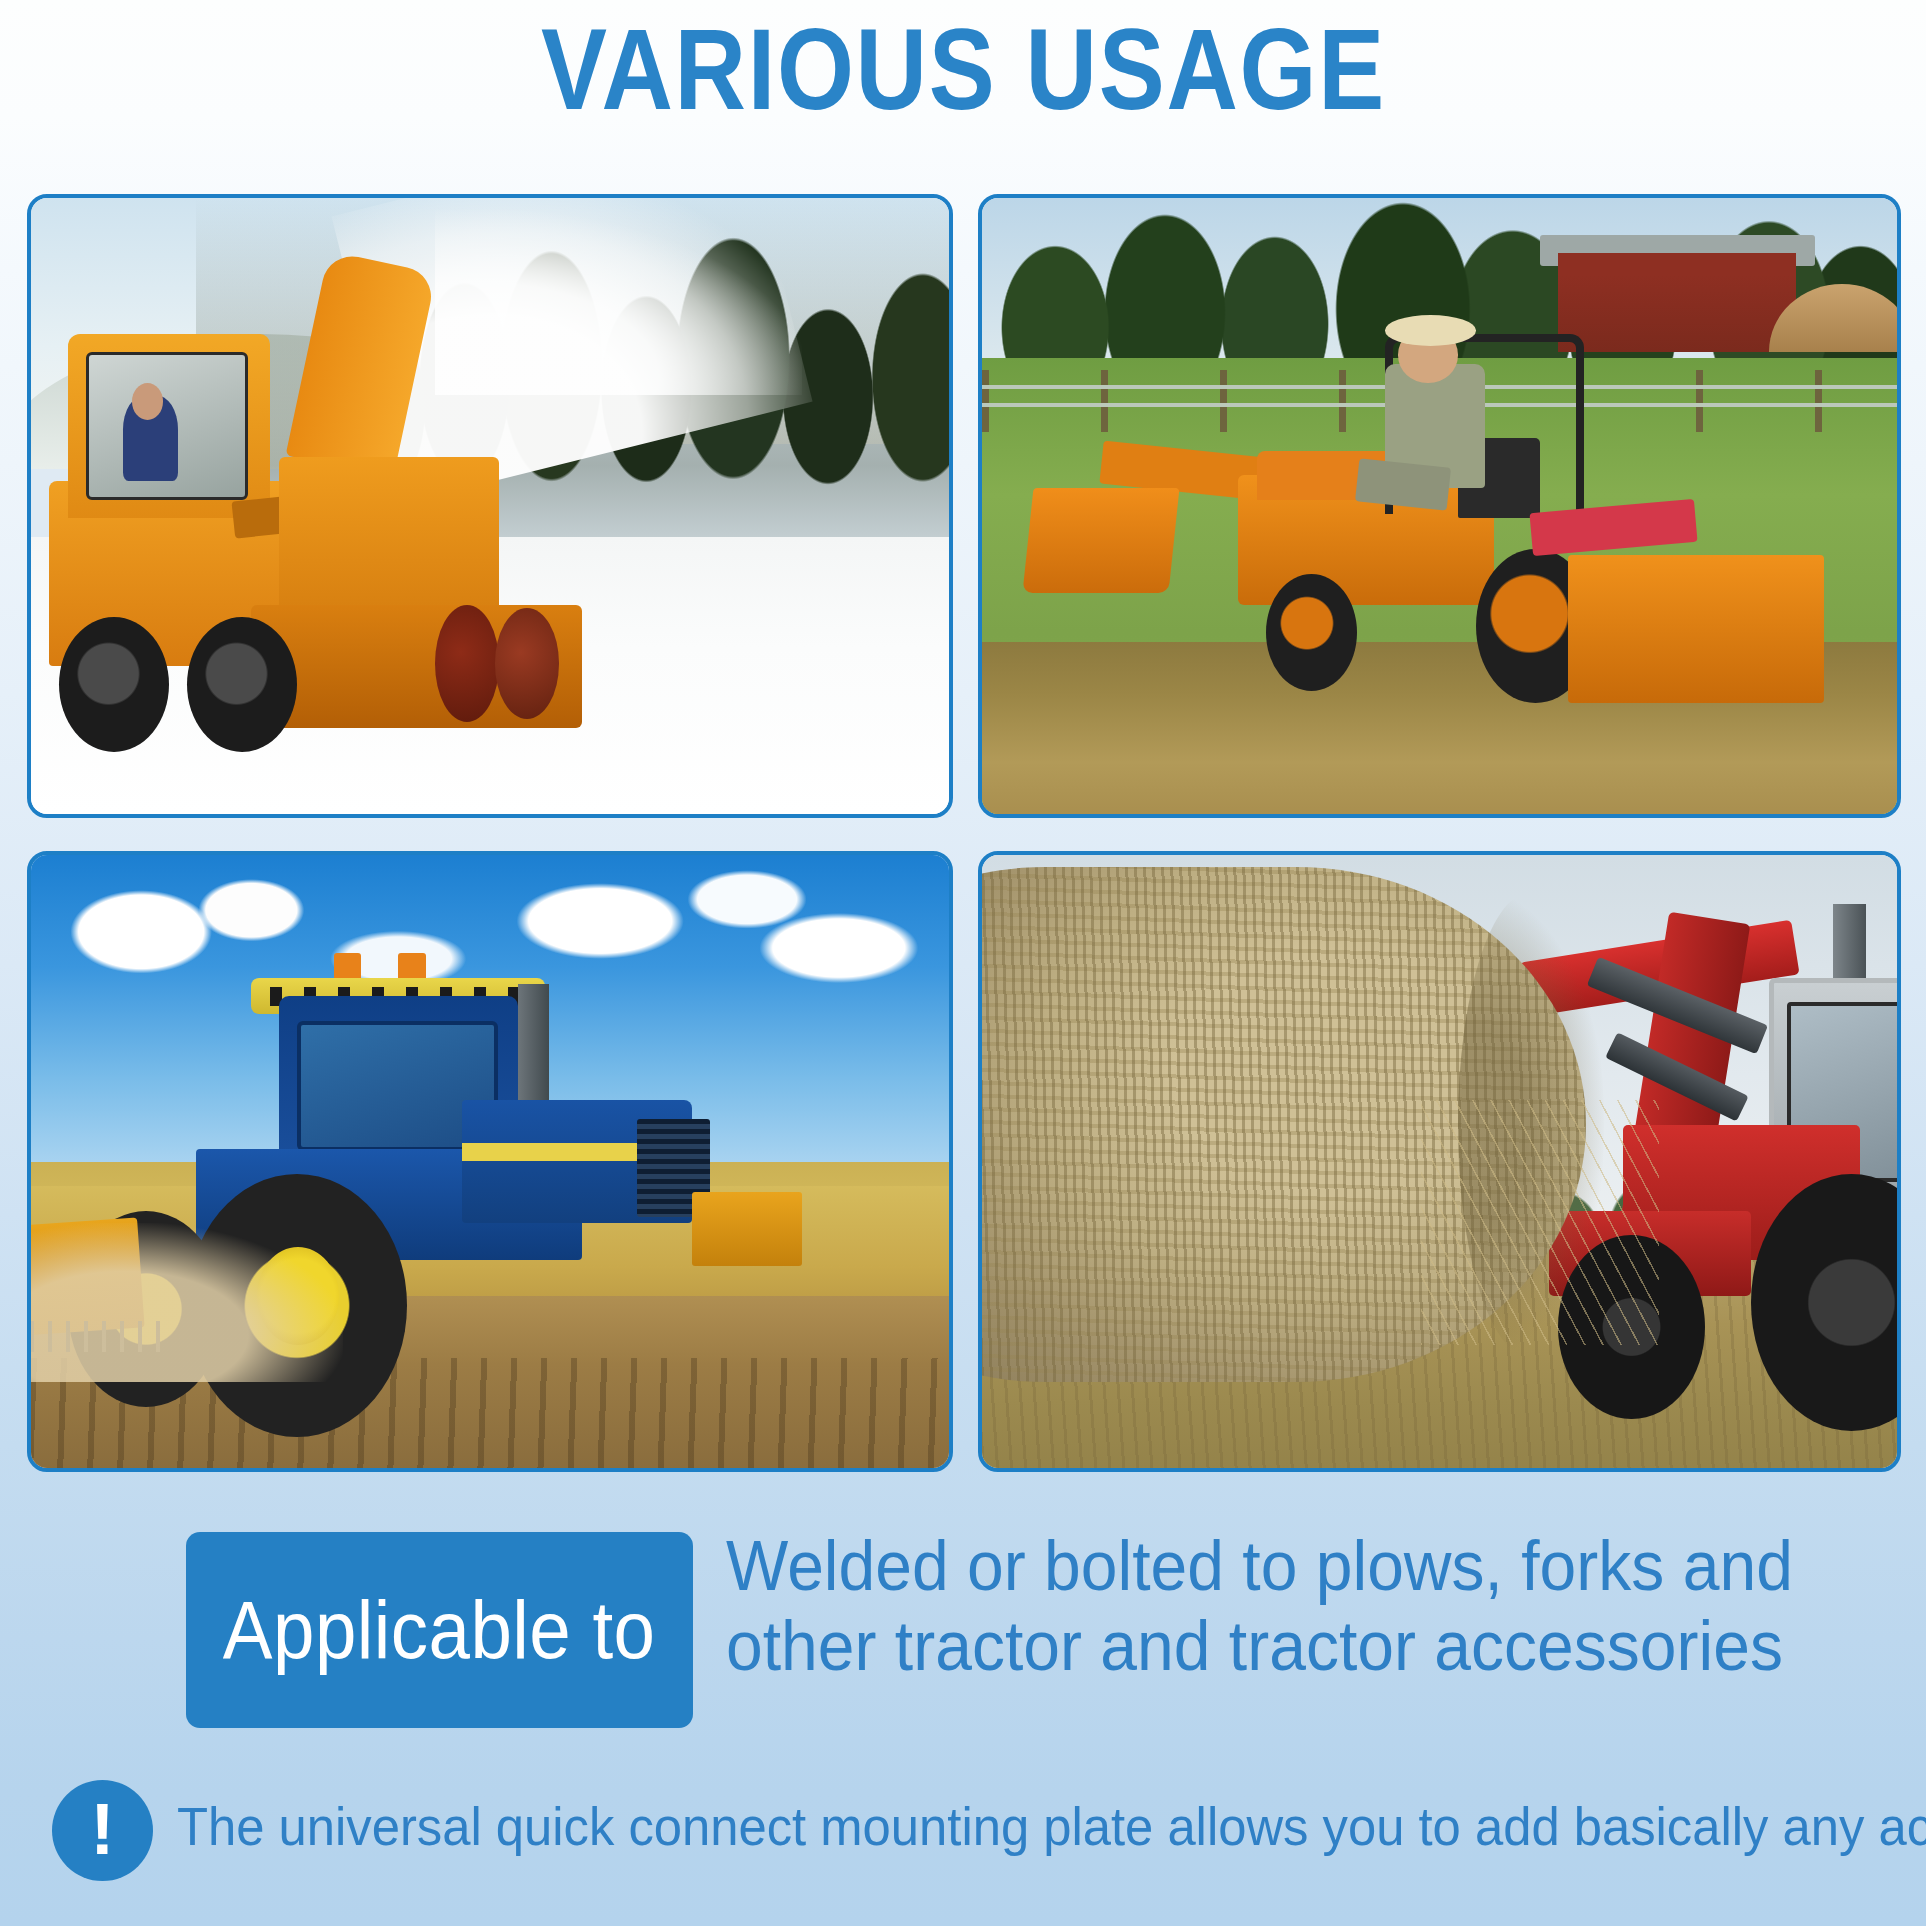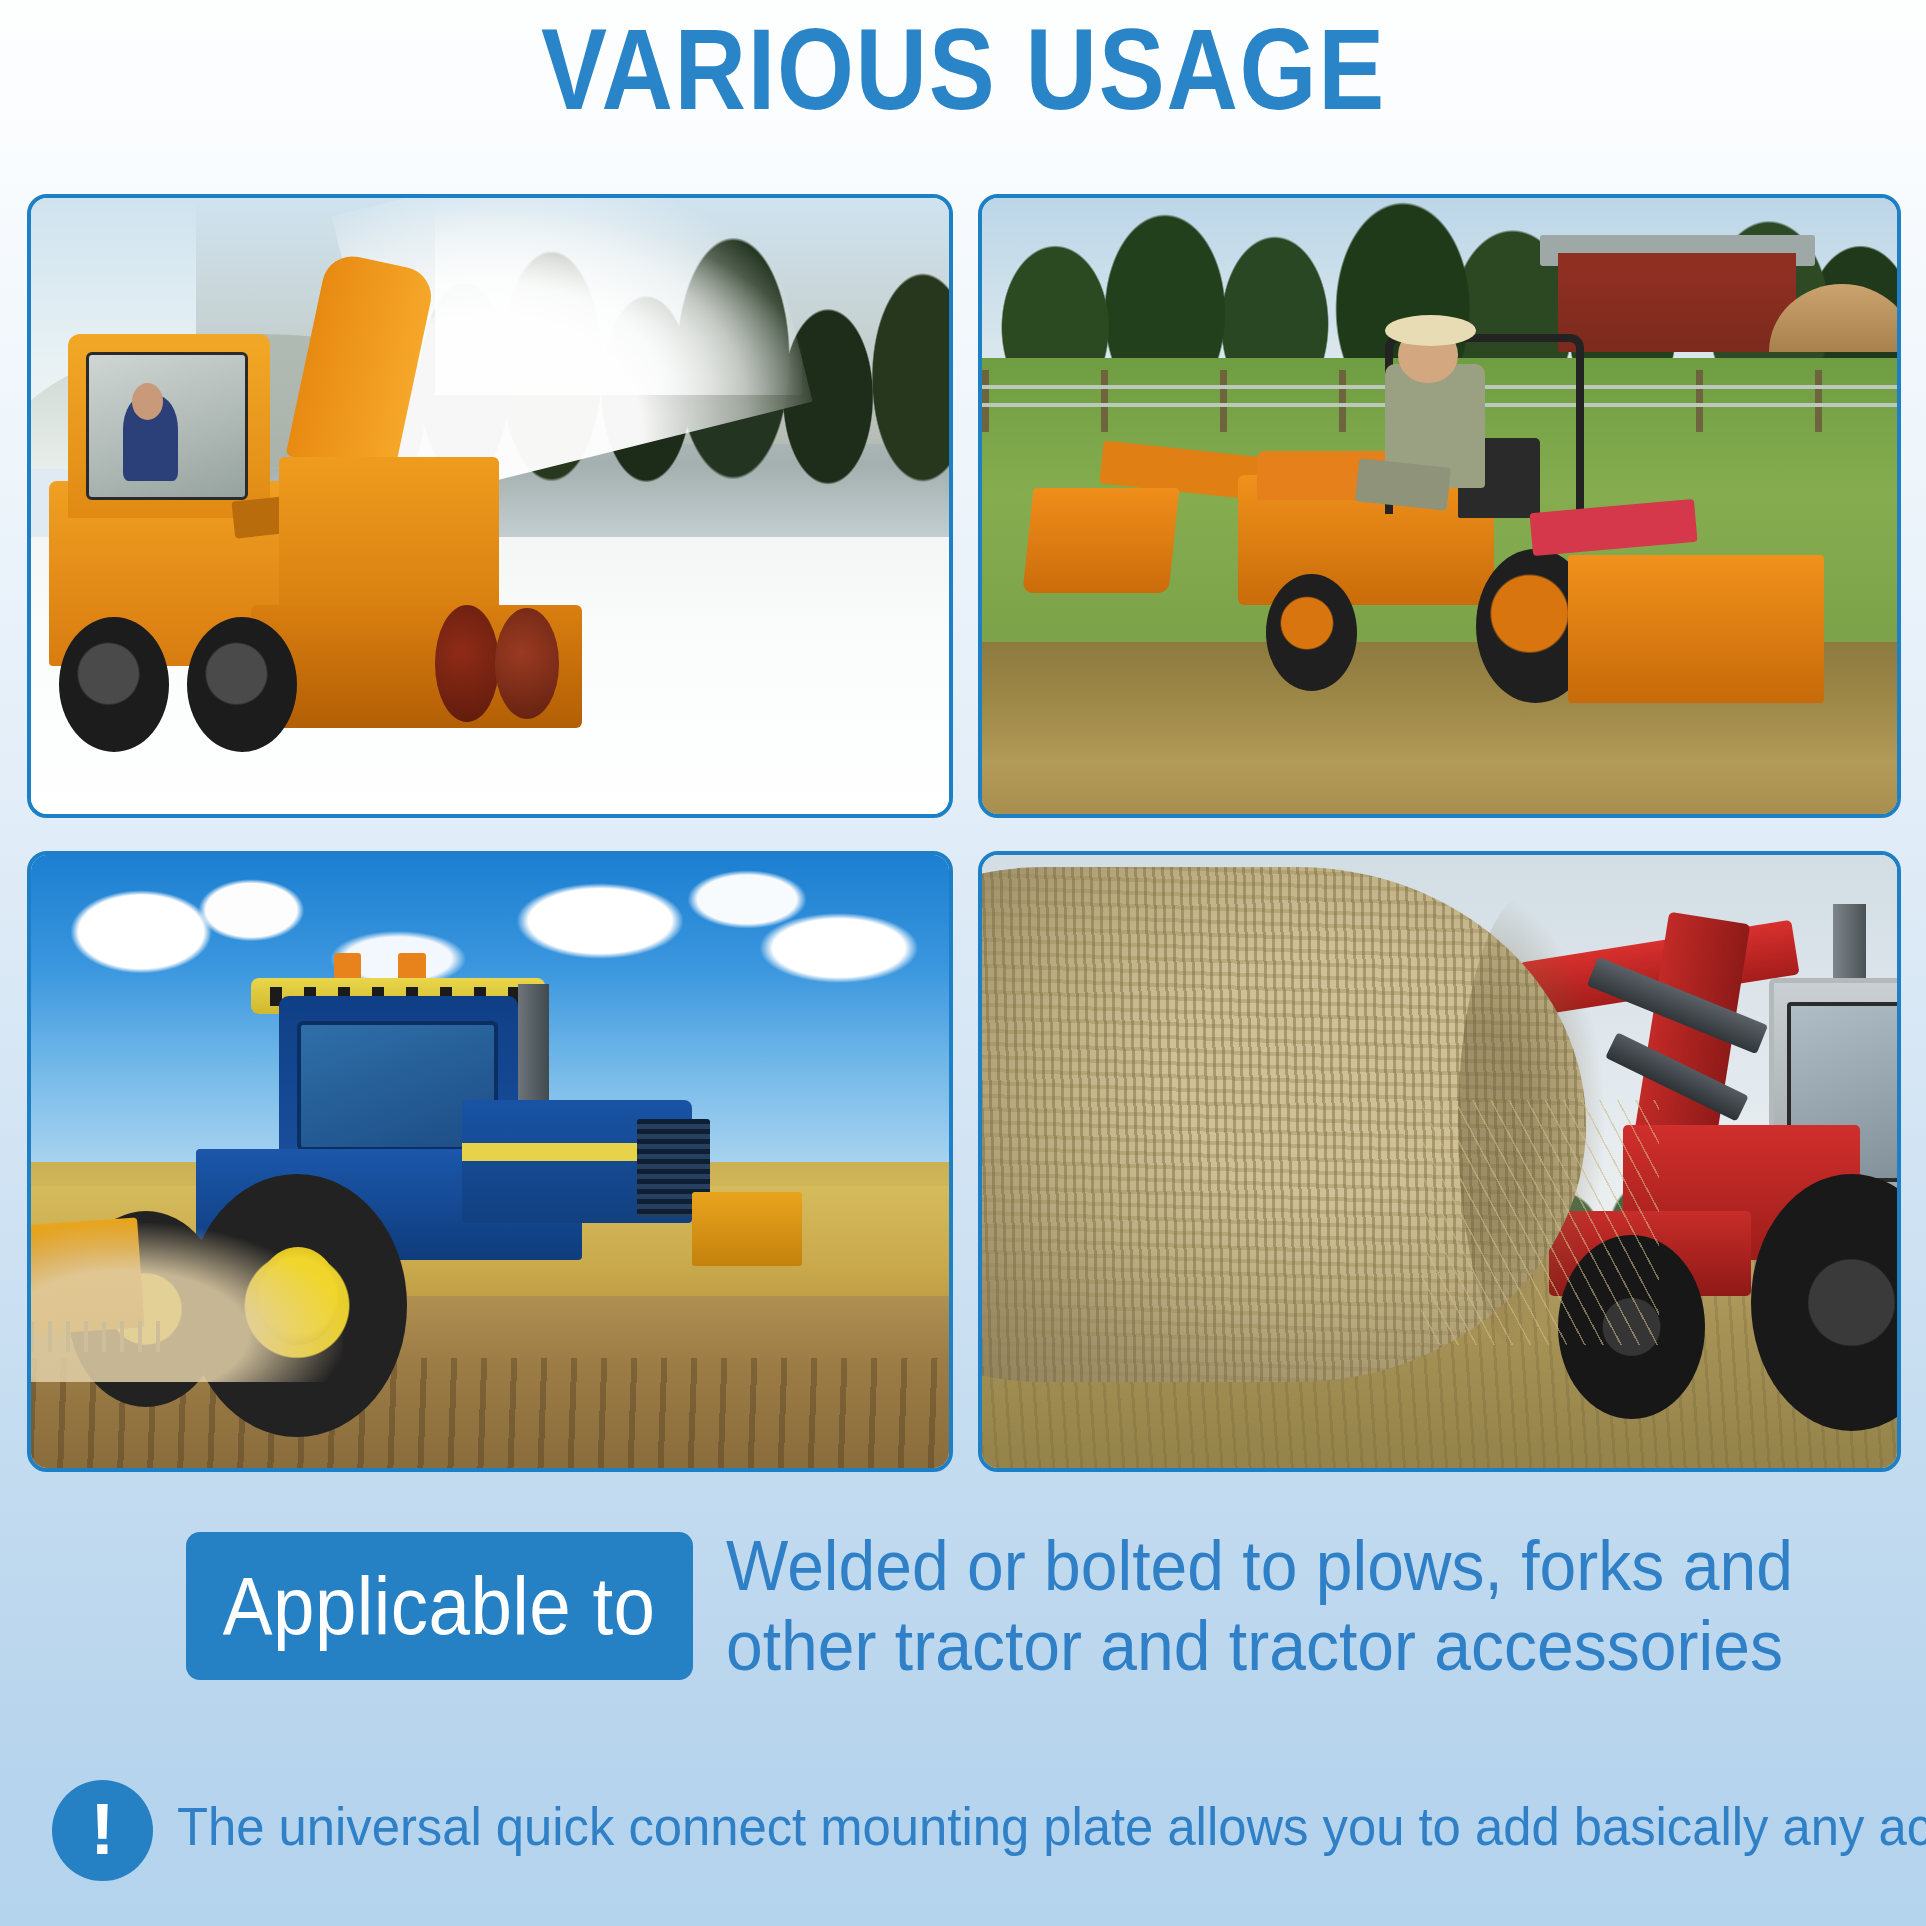--- a/index.html
+++ b/index.html
@@ -203,21 +203,21 @@
       radial-gradient(circle at 50% 50%, #353535 0 24%, #171717 25%),
       repeating-conic-gradient(from 0deg,#1a1a1a 0 8deg,#2b2b2b 8deg 16deg);
     border-radius:50%;}
   .s4-wisps{left:48%;top:40%;width:26%;height:40%;
     background:repeating-linear-gradient(62deg,rgba(205,186,134,.55) 0 1.5px,rgba(0,0,0,0) 1.5px 16px);}
 
   
   .applies{position:absolute;left:186px;top:1532px;width:1683px;height:183px;}
   .badge{
     position:absolute;left:0;top:0;
-    width:507px;height:148px;
+    width:507px;height:196px;
     background:#2580c4;
     border-radius:14px;
     display:flex;align-items:center;justify-content:center;
   }
   .badge span{
     font-family:"Liberation Sans Narrow","Liberation Sans",sans-serif;
     font-size:81px;font-weight:400;color:#ffffff;
     transform:scaleX(0.92);white-space:nowrap;letter-spacing:0.5px;
   }
   .applies-text{

